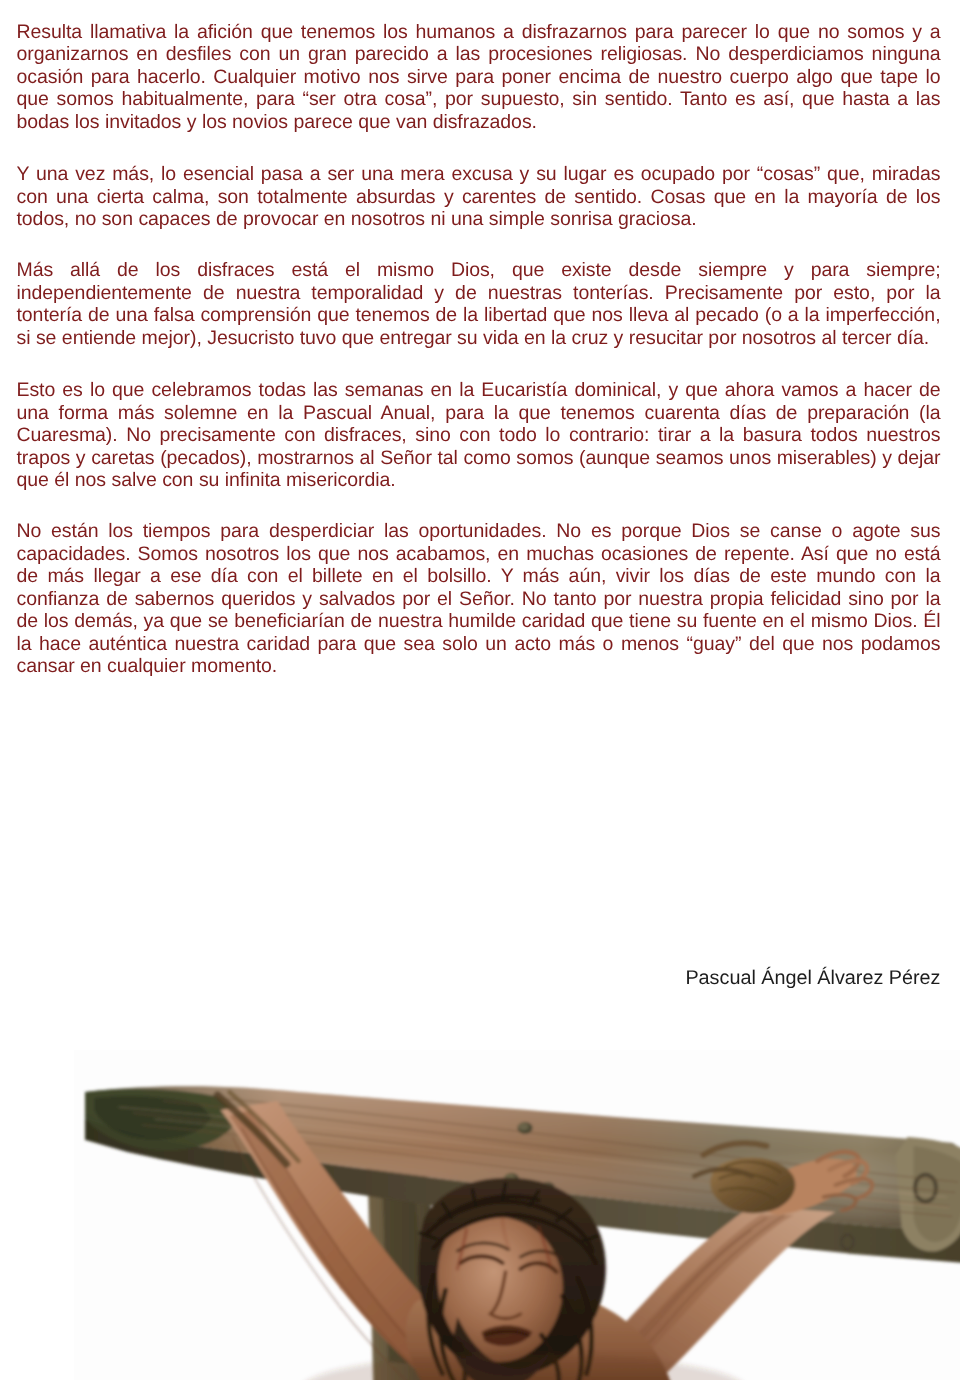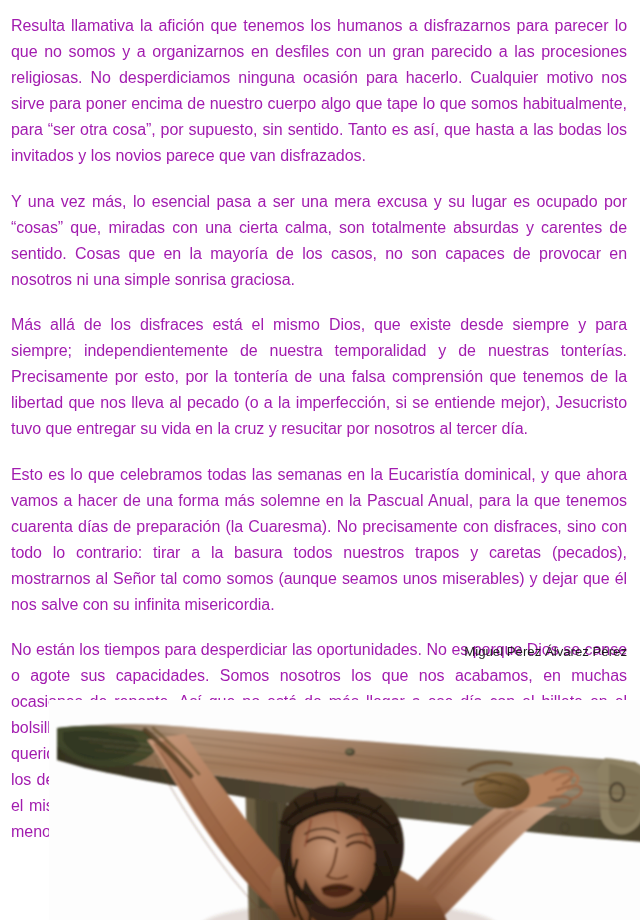--- a/index.html
+++ b/index.html
@@ -25,23 +25,23 @@
   }
 
   #article {
     position: absolute;
     left: 11px;
     top: 13px;
     width: 616px;
   }
 
   .para {
-    font-size: 16px;
-    line-height: 26px;
-    color: #a21caf;
+    font-size: 13px;
+    line-height: 15px;
+    color: #7f1d1d;
     text-align: justify;
     text-justify: inter-word;
     margin: 0 0 19.5px 0;
     letter-spacing: -0.05px;
     word-spacing: 0.1px;
   }
   .para:last-of-type { margin-bottom: 0; }
 
   #signature-row {
     position: absolute;
@@ -69,28 +69,28 @@
   }
   #photo-svg { display: block; width: 622px; height: 228px; }
 </style>
 </head>
 <body>
 
 <div id="page">
 
   <article id="article">
     <p class="para">Resulta llamativa la afición que tenemos los humanos a disfrazarnos para parecer lo que no somos y a organizarnos en desfiles con un gran parecido a las procesiones religiosas. No desperdiciamos ninguna ocasión para hacerlo. Cualquier motivo nos sirve para poner encima de nuestro cuerpo algo que tape lo que somos habitualmente, para “ser otra cosa”, por supuesto, sin sentido. Tanto es así, que hasta a las bodas los invitados y los novios parece que van disfrazados.</p>
-    <p class="para">Y una vez más, lo esencial pasa a ser una mera excusa y su lugar es ocupado por “cosas” que, miradas con una cierta calma, son totalmente absurdas y carentes de sentido.  Cosas que en la mayoría de los casos, no son capaces de provocar en nosotros ni una simple sonrisa graciosa.</p>
+    <p class="para">Y una vez más, lo esencial pasa a ser una mera excusa y su lugar es ocupado por “cosas” que, miradas con una cierta calma, son totalmente absurdas y carentes de sentido.  Cosas que en la mayoría de los todos, no son capaces de provocar en nosotros ni una simple sonrisa graciosa.</p>
     <p class="para">Más allá de los disfraces está el mismo Dios, que existe desde siempre y para siempre; independientemente de nuestra temporalidad y de nuestras tonterías. Precisamente por esto, por la tontería de una falsa comprensión que tenemos de la libertad que nos lleva al pecado (o a la imperfección, si se entiende mejor), Jesucristo tuvo que entregar su vida en la cruz y resucitar por nosotros al tercer día.</p>
     <p class="para">Esto es lo que celebramos todas las semanas en la Eucaristía dominical, y que ahora vamos a hacer de una forma más solemne en la Pascual Anual, para la que tenemos cuarenta días de preparación (la Cuaresma). No precisamente con disfraces, sino con todo lo contrario: tirar a la basura todos nuestros trapos y caretas (pecados), mostrarnos al Señor tal como somos (aunque seamos unos miserables) y dejar que él nos salve con su infinita misericordia.</p>
     <p class="para">No están los tiempos para desperdiciar las oportunidades. No es porque Dios se canse o agote sus capacidades. Somos nosotros los que nos acabamos, en muchas ocasiones de repente. Así que no está de más llegar a ese día con el billete en el bolsillo. Y más aún, vivir los días de este mundo con la confianza de sabernos queridos y salvados por el Señor. No tanto por nuestra propia felicidad sino por la de los demás, ya que se beneficiarían de nuestra humilde caridad que tiene su fuente en el mismo Dios. Él la hace auténtica nuestra caridad para que sea solo un acto más o menos “guay” del que nos podamos cansar en cualquier momento.</p>
   </article>
 
   <div id="signature-row">
-    <span id="signature">Miguel Pérez Álvarez Pérez</span>
+    <span id="signature">Pascual Ángel Álvarez Pérez</span>
   </div>
 
   <figure id="photo-figure">
     <svg id="photo-svg" viewBox="0 0 622 228" preserveAspectRatio="none">
       <defs>
         <linearGradient id="gBeam" x1="0" y1="0" x2="1" y2="0">
           <stop offset="0%" stop-color="#4a4a33"></stop>
           <stop offset="10%" stop-color="#6b5336"></stop>
           <stop offset="22%" stop-color="#a07a5a"></stop>
           <stop offset="40%" stop-color="#9c7253"></stop>

